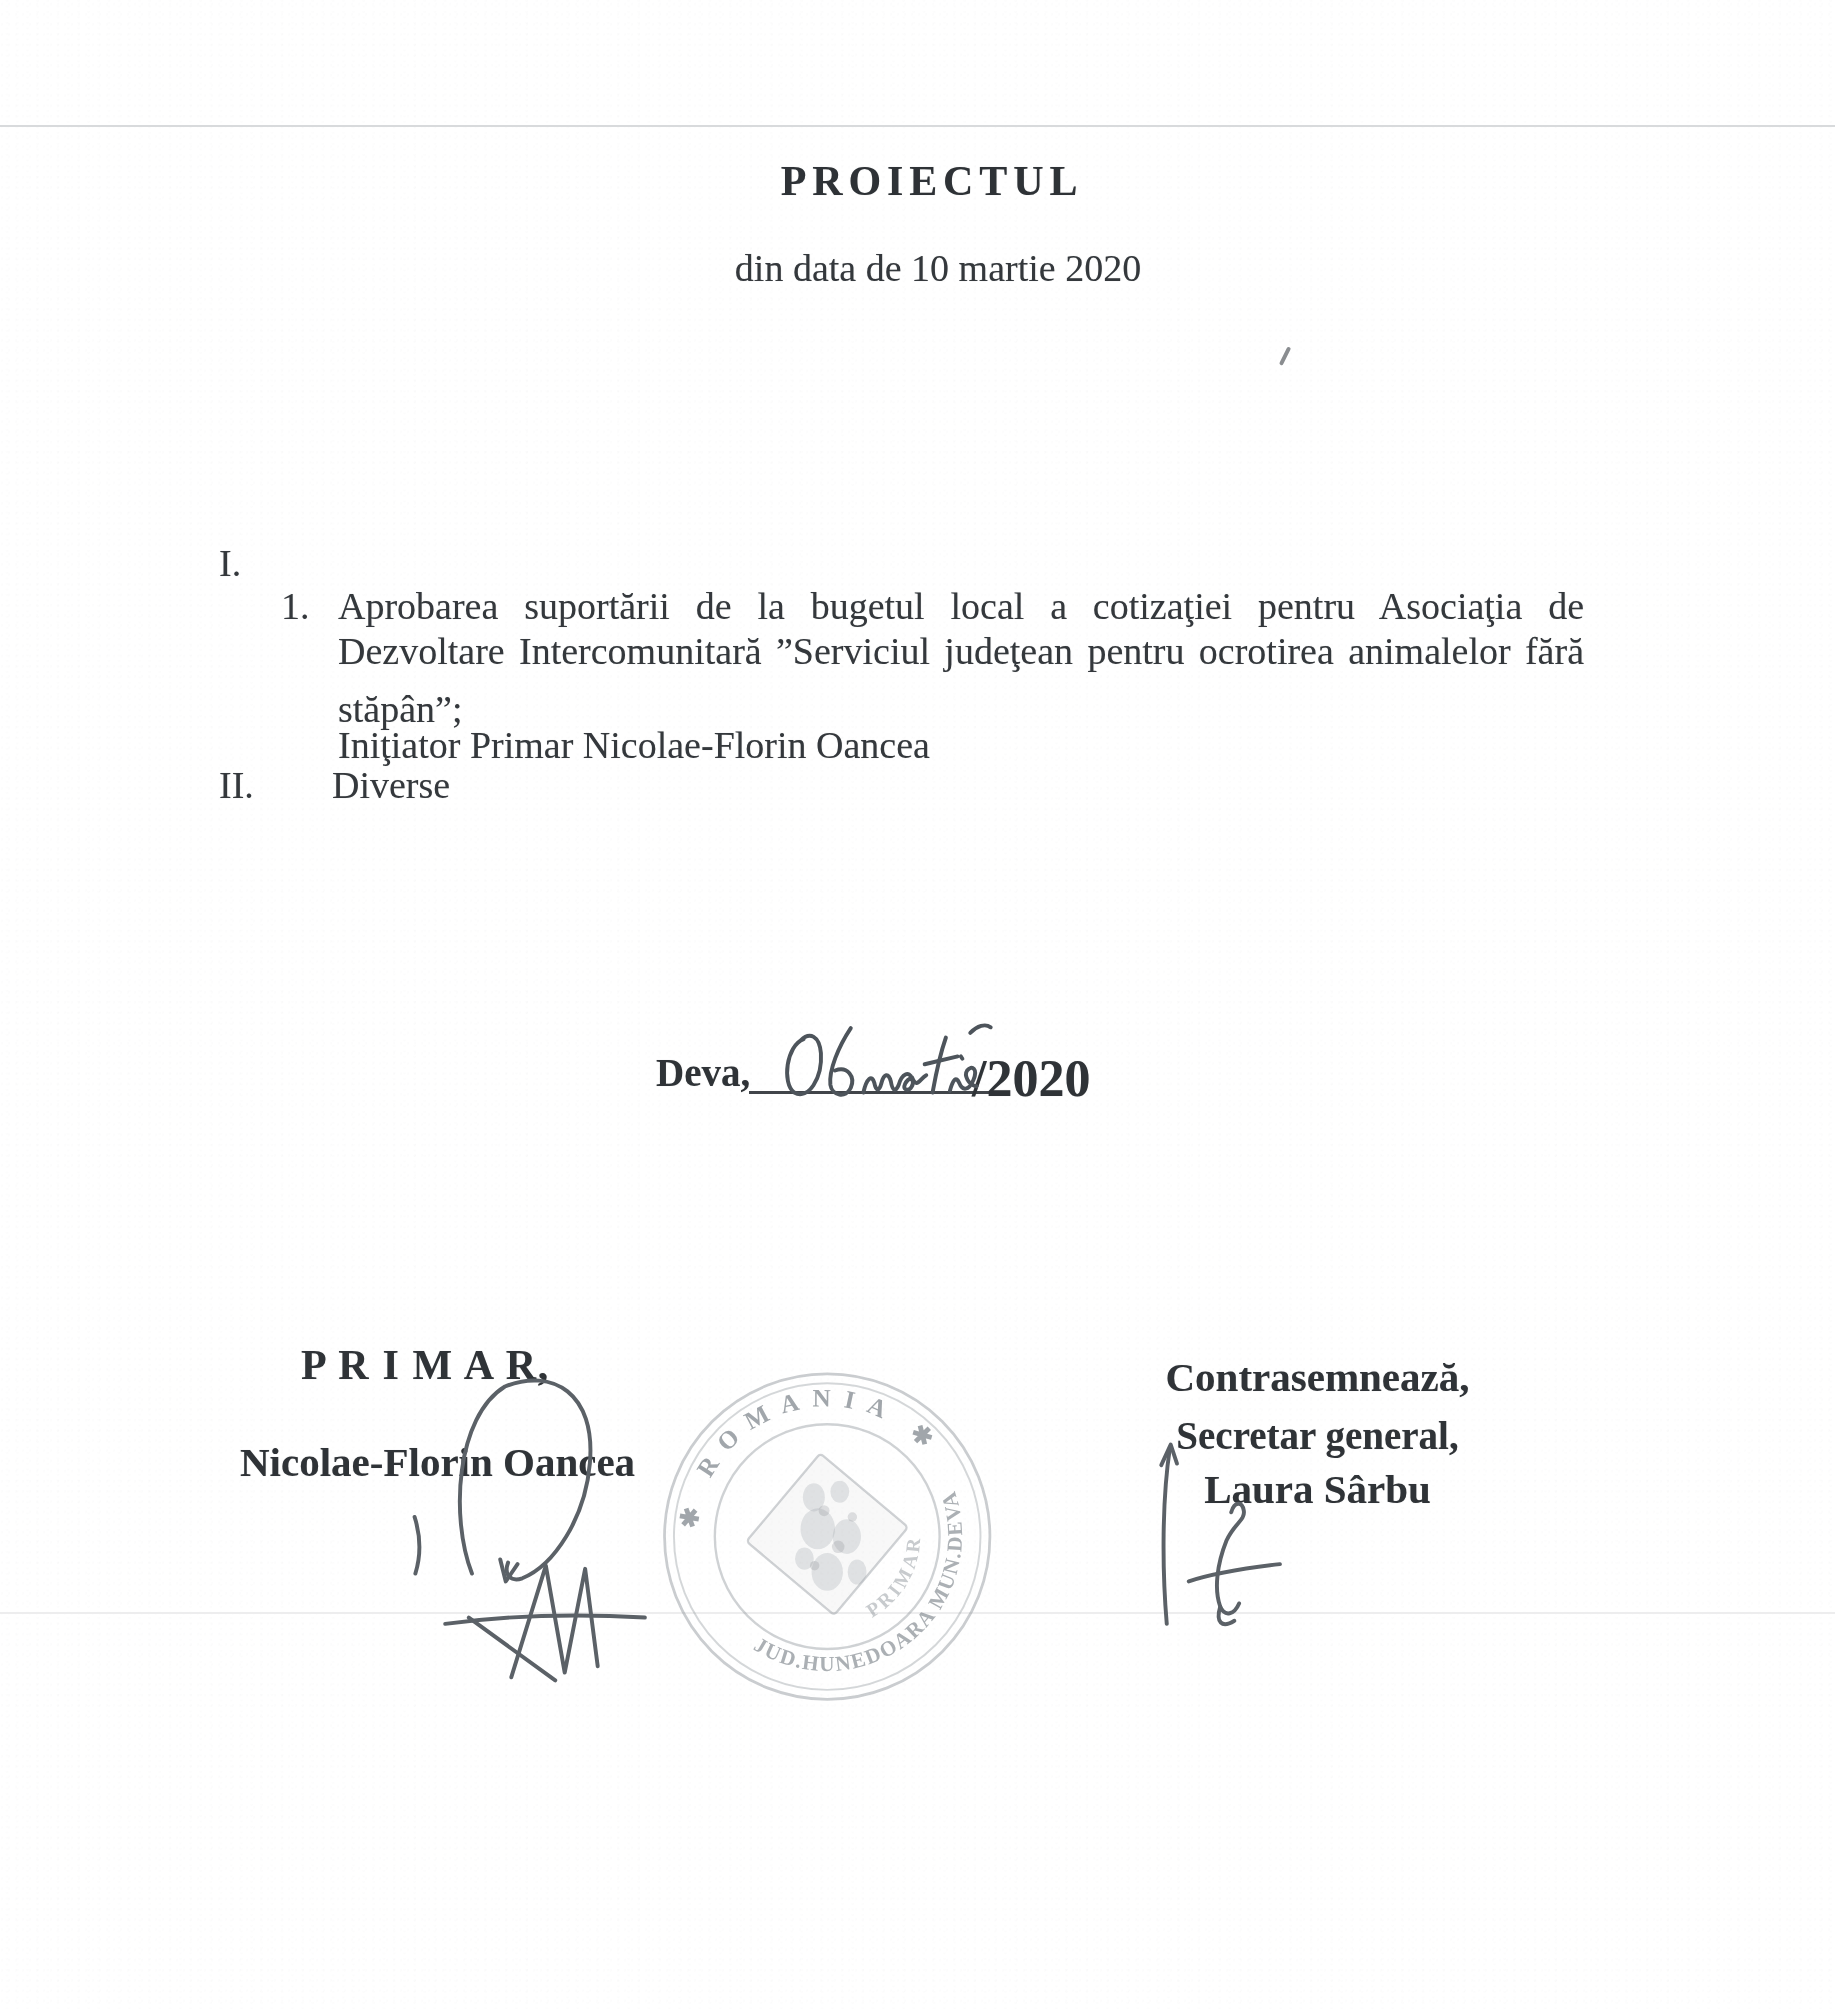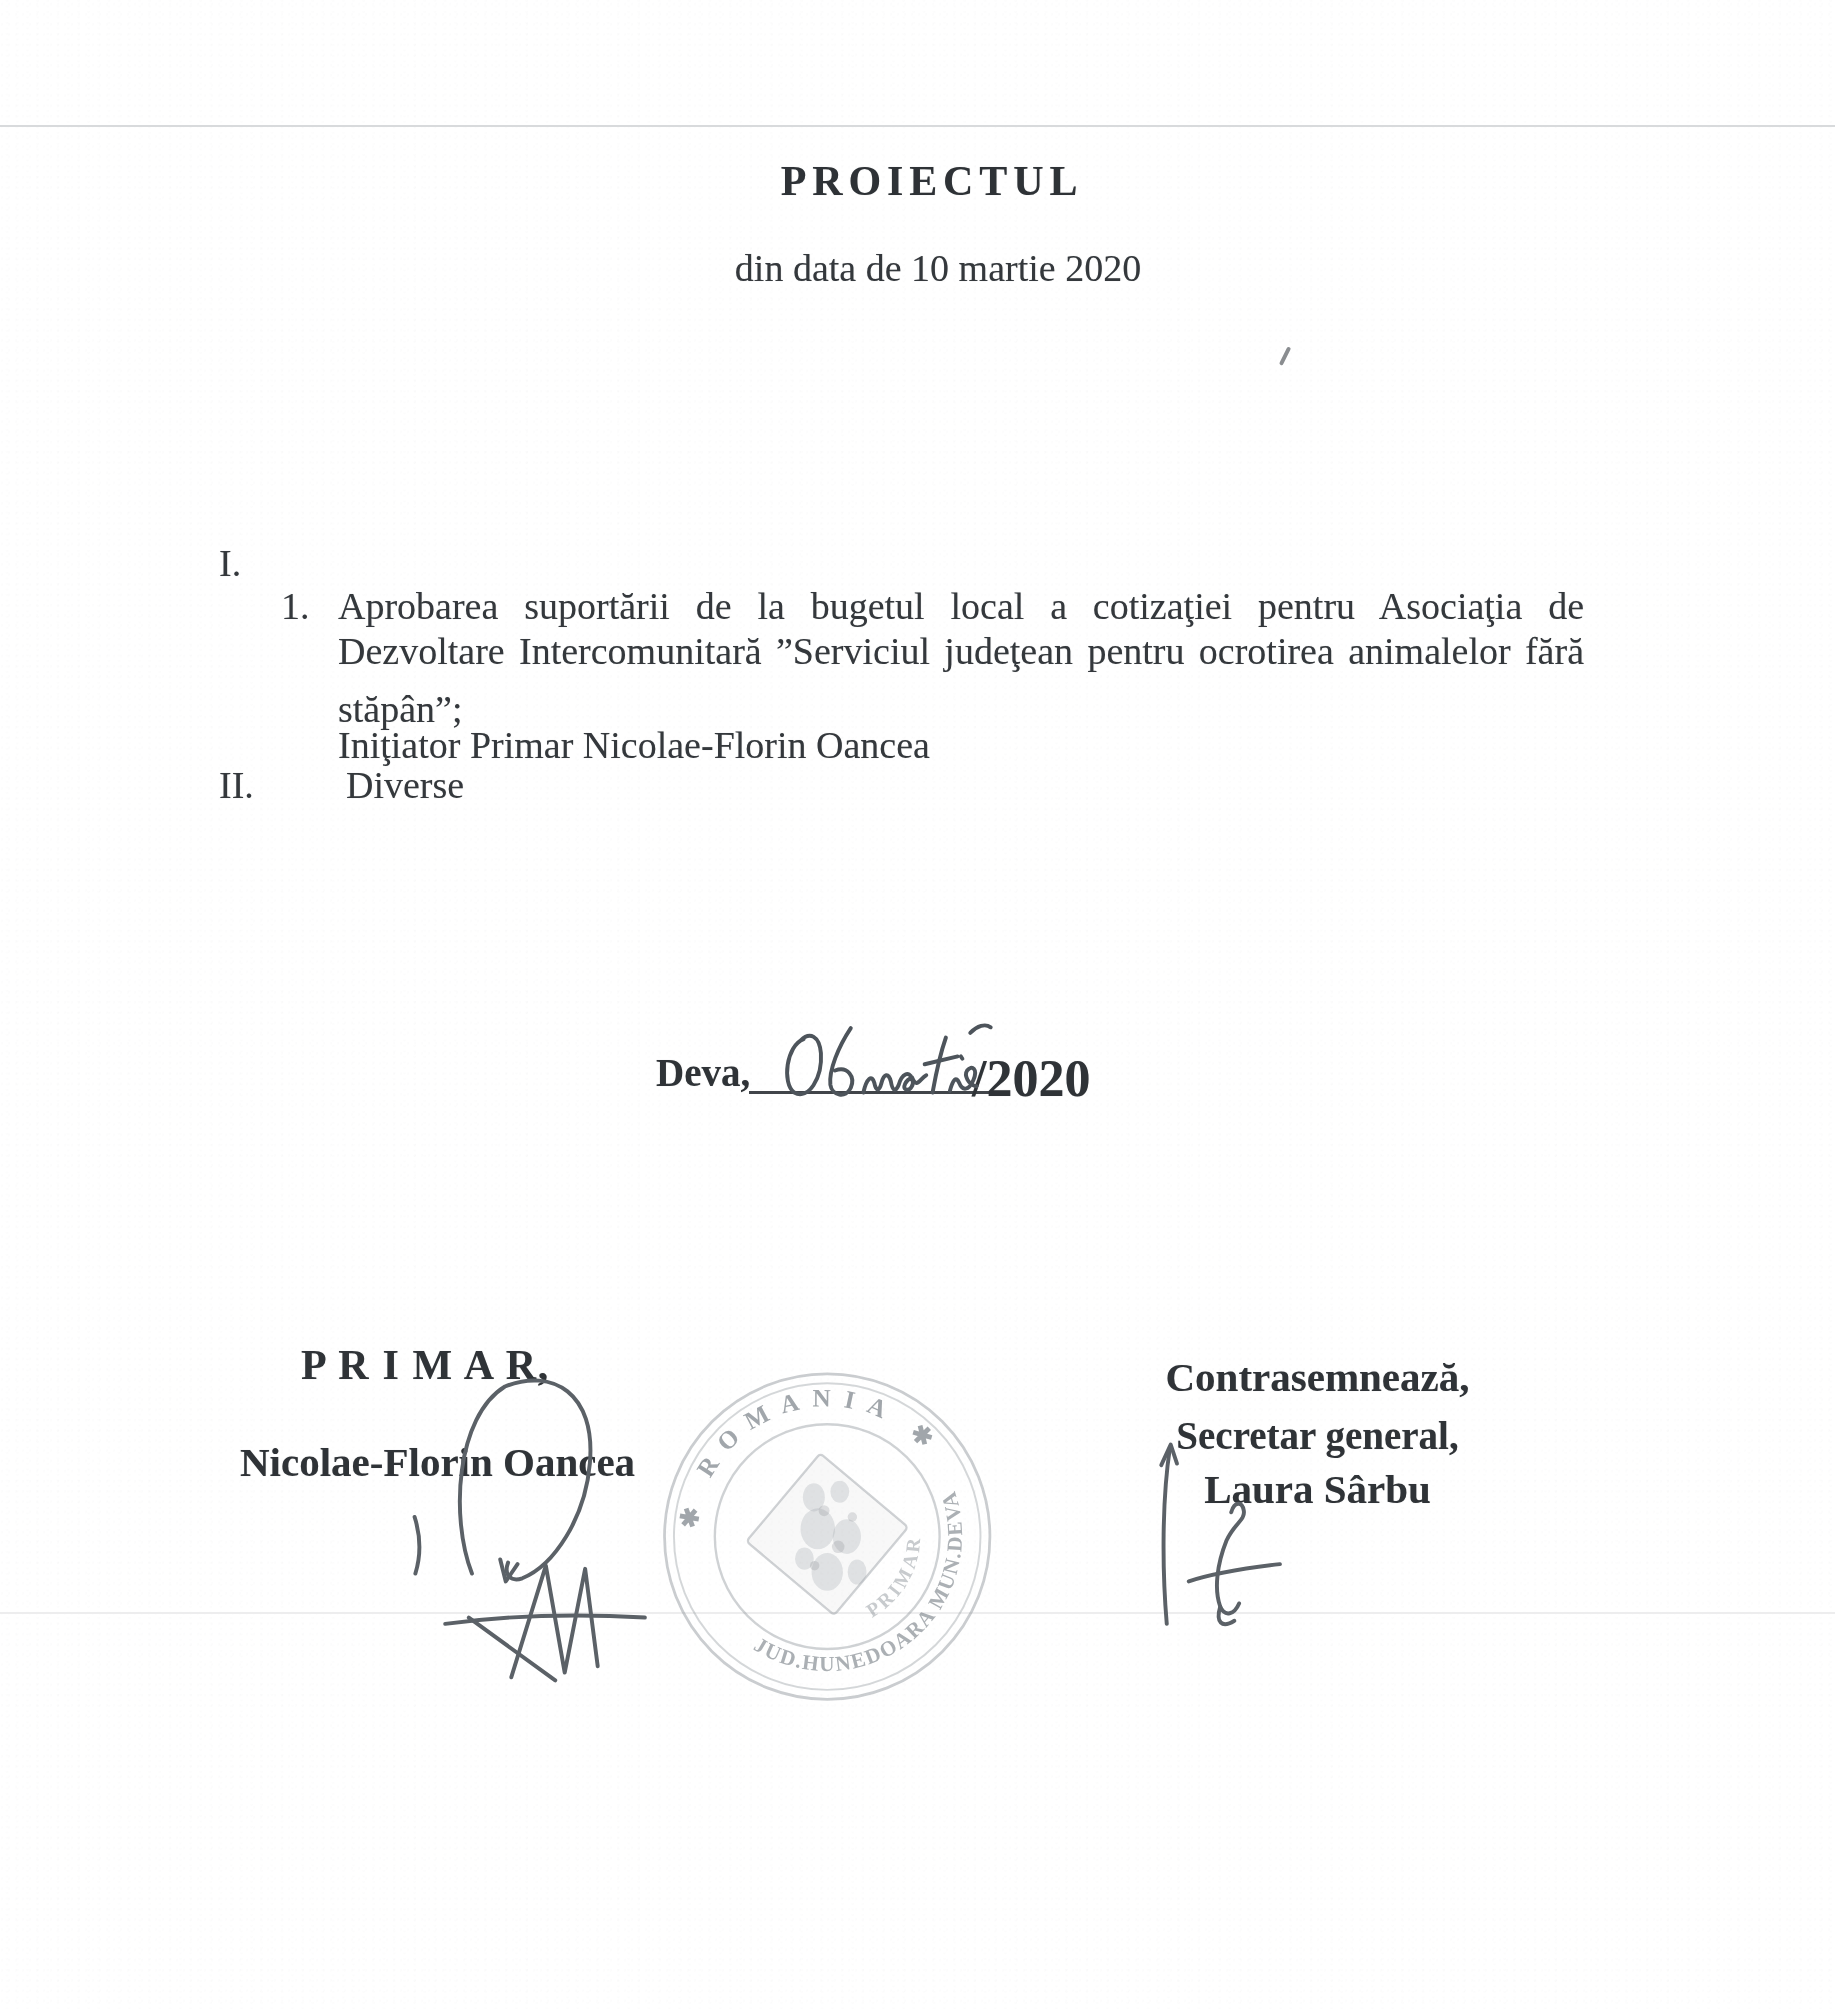--- a/index.html
+++ b/index.html
@@ -46,21 +46,21 @@
 
   <div class="t" style="left:219px;top:544px;font-size:38px;">I.</div>
 
   <div class="t" style="left:281px;top:587px;font-size:38px;">1.</div>
   <div class="t just" style="left:338px;top:587px;width:1246px;font-size:38px;">Aprobarea suportării de la bugetul local a cotizaţiei pentru Asociaţia de</div>
   <div class="t just" style="left:338px;top:632px;width:1246px;font-size:38px;">Dezvoltare Intercomunitară ”Serviciul judeţean pentru ocrotirea animalelor fără</div>
   <div class="t" style="left:338px;top:690px;font-size:38px;">stăpân”;</div>
   <div class="t" style="left:338px;top:726px;font-size:38px;">Iniţiator Primar Nicolae-Florin Oancea</div>
 
   <div class="t" style="left:219px;top:766px;font-size:38px;">II.</div>
-  <div class="t" style="left:346px;top:766px;font-size:38px;">Diverse</div>
+  <div class="t" style="left:332px;top:766px;font-size:38px;">Diverse</div>
 
   <div class="t b" style="left:656px;top:1053px;font-size:39px;color:#2f3337;">Deva,</div>
   <div style="position:absolute;left:749px;top:1091px;width:254px;height:3.1px;background:#41454a;"></div>
   <div class="t b" style="left:972px;top:1053px;font-size:52px;color:#2f3337;">/2020</div>
 
   <div class="t b" style="left:301px;top:1344px;font-size:42px;letter-spacing:0.04em;color:#2f3337;">P R I M A R,</div>
   <div class="t b" style="left:240px;top:1442px;font-size:41px;color:#2f3337;">Nicolae-Florin Oancea</div>
 
   <div class="t b center" style="left:1133px;top:1357px;width:329px;font-size:41px;color:#2f3337;">Contrasemnează,</div>
   <div class="t b center" style="left:1133px;top:1416px;width:329px;font-size:39px;color:#2f3337;">Secretar general,</div>

